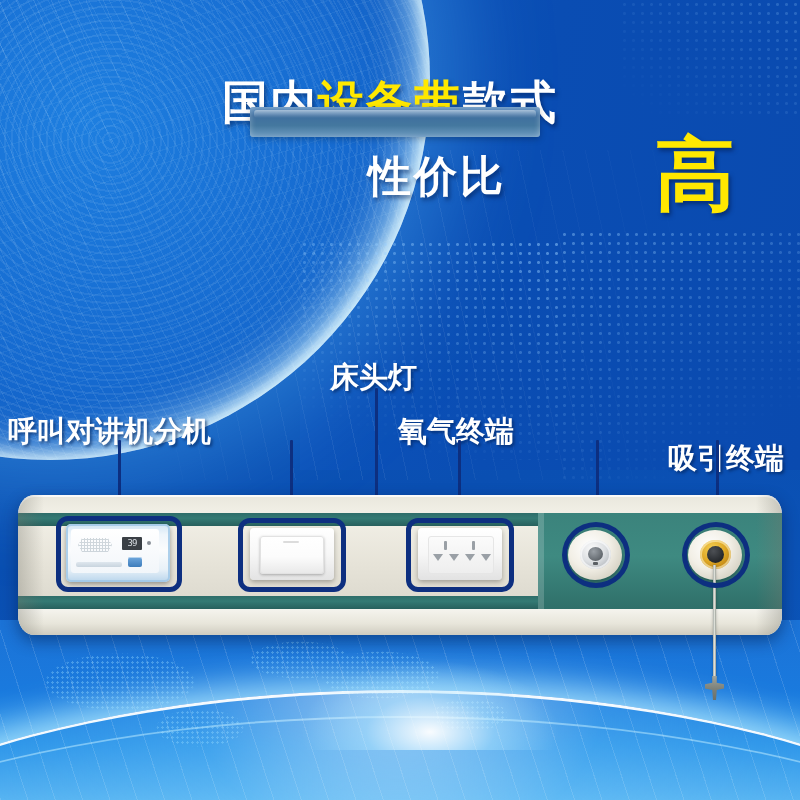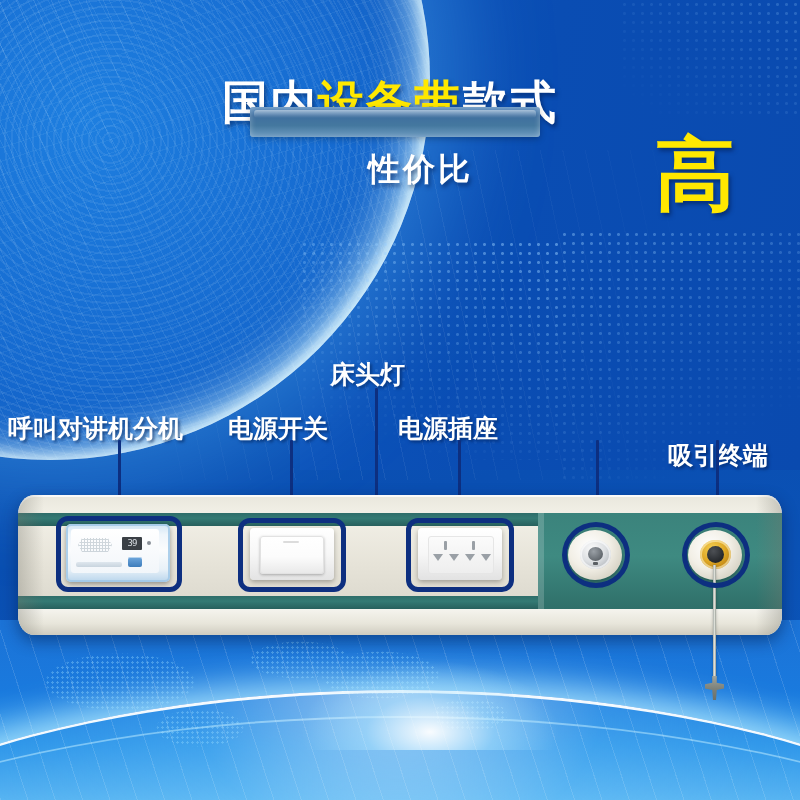--- a/index.html
+++ b/index.html
@@ -123,30 +123,30 @@
   .hl-line1{
     text-align:center;font-size:46px;font-weight:bold;letter-spacing:2px;
     line-height:1.05;white-space:nowrap;padding-right:20px;
   }
   .hl-line2{
     position:relative;height:86px;margin-top:14px;
   }
   .wht{color:#ffffff;text-shadow:2px 3px 4px rgba(0,24,72,0.55);margin-top:8px;}
   .yel{color:#ffe800;text-shadow:2px 3px 4px rgba(0,24,72,0.55);}
   .hl-xjb{
-    position:absolute;left:368px;top:0;font-size:32px;font-weight:bold;
+    position:absolute;left:368px;top:0;font-size:43px;font-weight:bold;
     letter-spacing:3px;
   }
   .hl-gao{
     position:absolute;left:655px;top:-18px;font-size:80px;font-weight:bold;
   }
 
   
   .label{
-    position:absolute;font-size:25px;font-weight:bold;color:#ffffff;
+    position:absolute;font-size:29px;font-weight:bold;color:#ffffff;
     white-space:nowrap;letter-spacing:0px;
     text-shadow:2px 2px 3px rgba(0,30,80,0.6);
   }
   .leader{
     position:absolute;width:3px;background:#0d2f80;border-radius:1px;
   }
 
   
   .panel-wrap{position:absolute;left:18px;top:495px;width:764px;height:140px;}
   .panel{
@@ -352,27 +352,26 @@
     </div>
     <div class="hl-line2">
       <span class="hl-xjb wht">性价比</span>
       <span class="hl-gao yel">高</span>
     </div>
   </div>
 
   <div class="label" style="left:8px;top:412px;">呼叫对讲机分机</div>
   <div class="leader" style="left:118px;top:440px;height:82px;"></div>
 
-  <div class="label" style="left:228px;top:412px;">电源开关</div>
   <div class="leader" style="left:290px;top:440px;height:88px;"></div>
 
   <div class="label" style="left:330px;top:358px;">床头灯</div>
   <div class="leader" style="left:375px;top:388px;height:220px;"></div>
 
-  <div class="label" style="left:398px;top:412px;">电源插座</div>
+  <div class="label" style="left:398px;top:412px;">氧气终端</div>
   <div class="leader" style="left:458px;top:440px;height:88px;"></div>
 
   <div class="leader" style="left:596px;top:440px;height:92px;"></div>
 
   <div class="label" style="left:668px;top:412px;margin-top:27px;">吸引终端</div>
   <div class="leader" style="left:716px;top:440px;height:92px;"></div>
 
   <div class="panel-wrap">
     <div class="panel">
       <div class="stripe stripe-top"></div>

